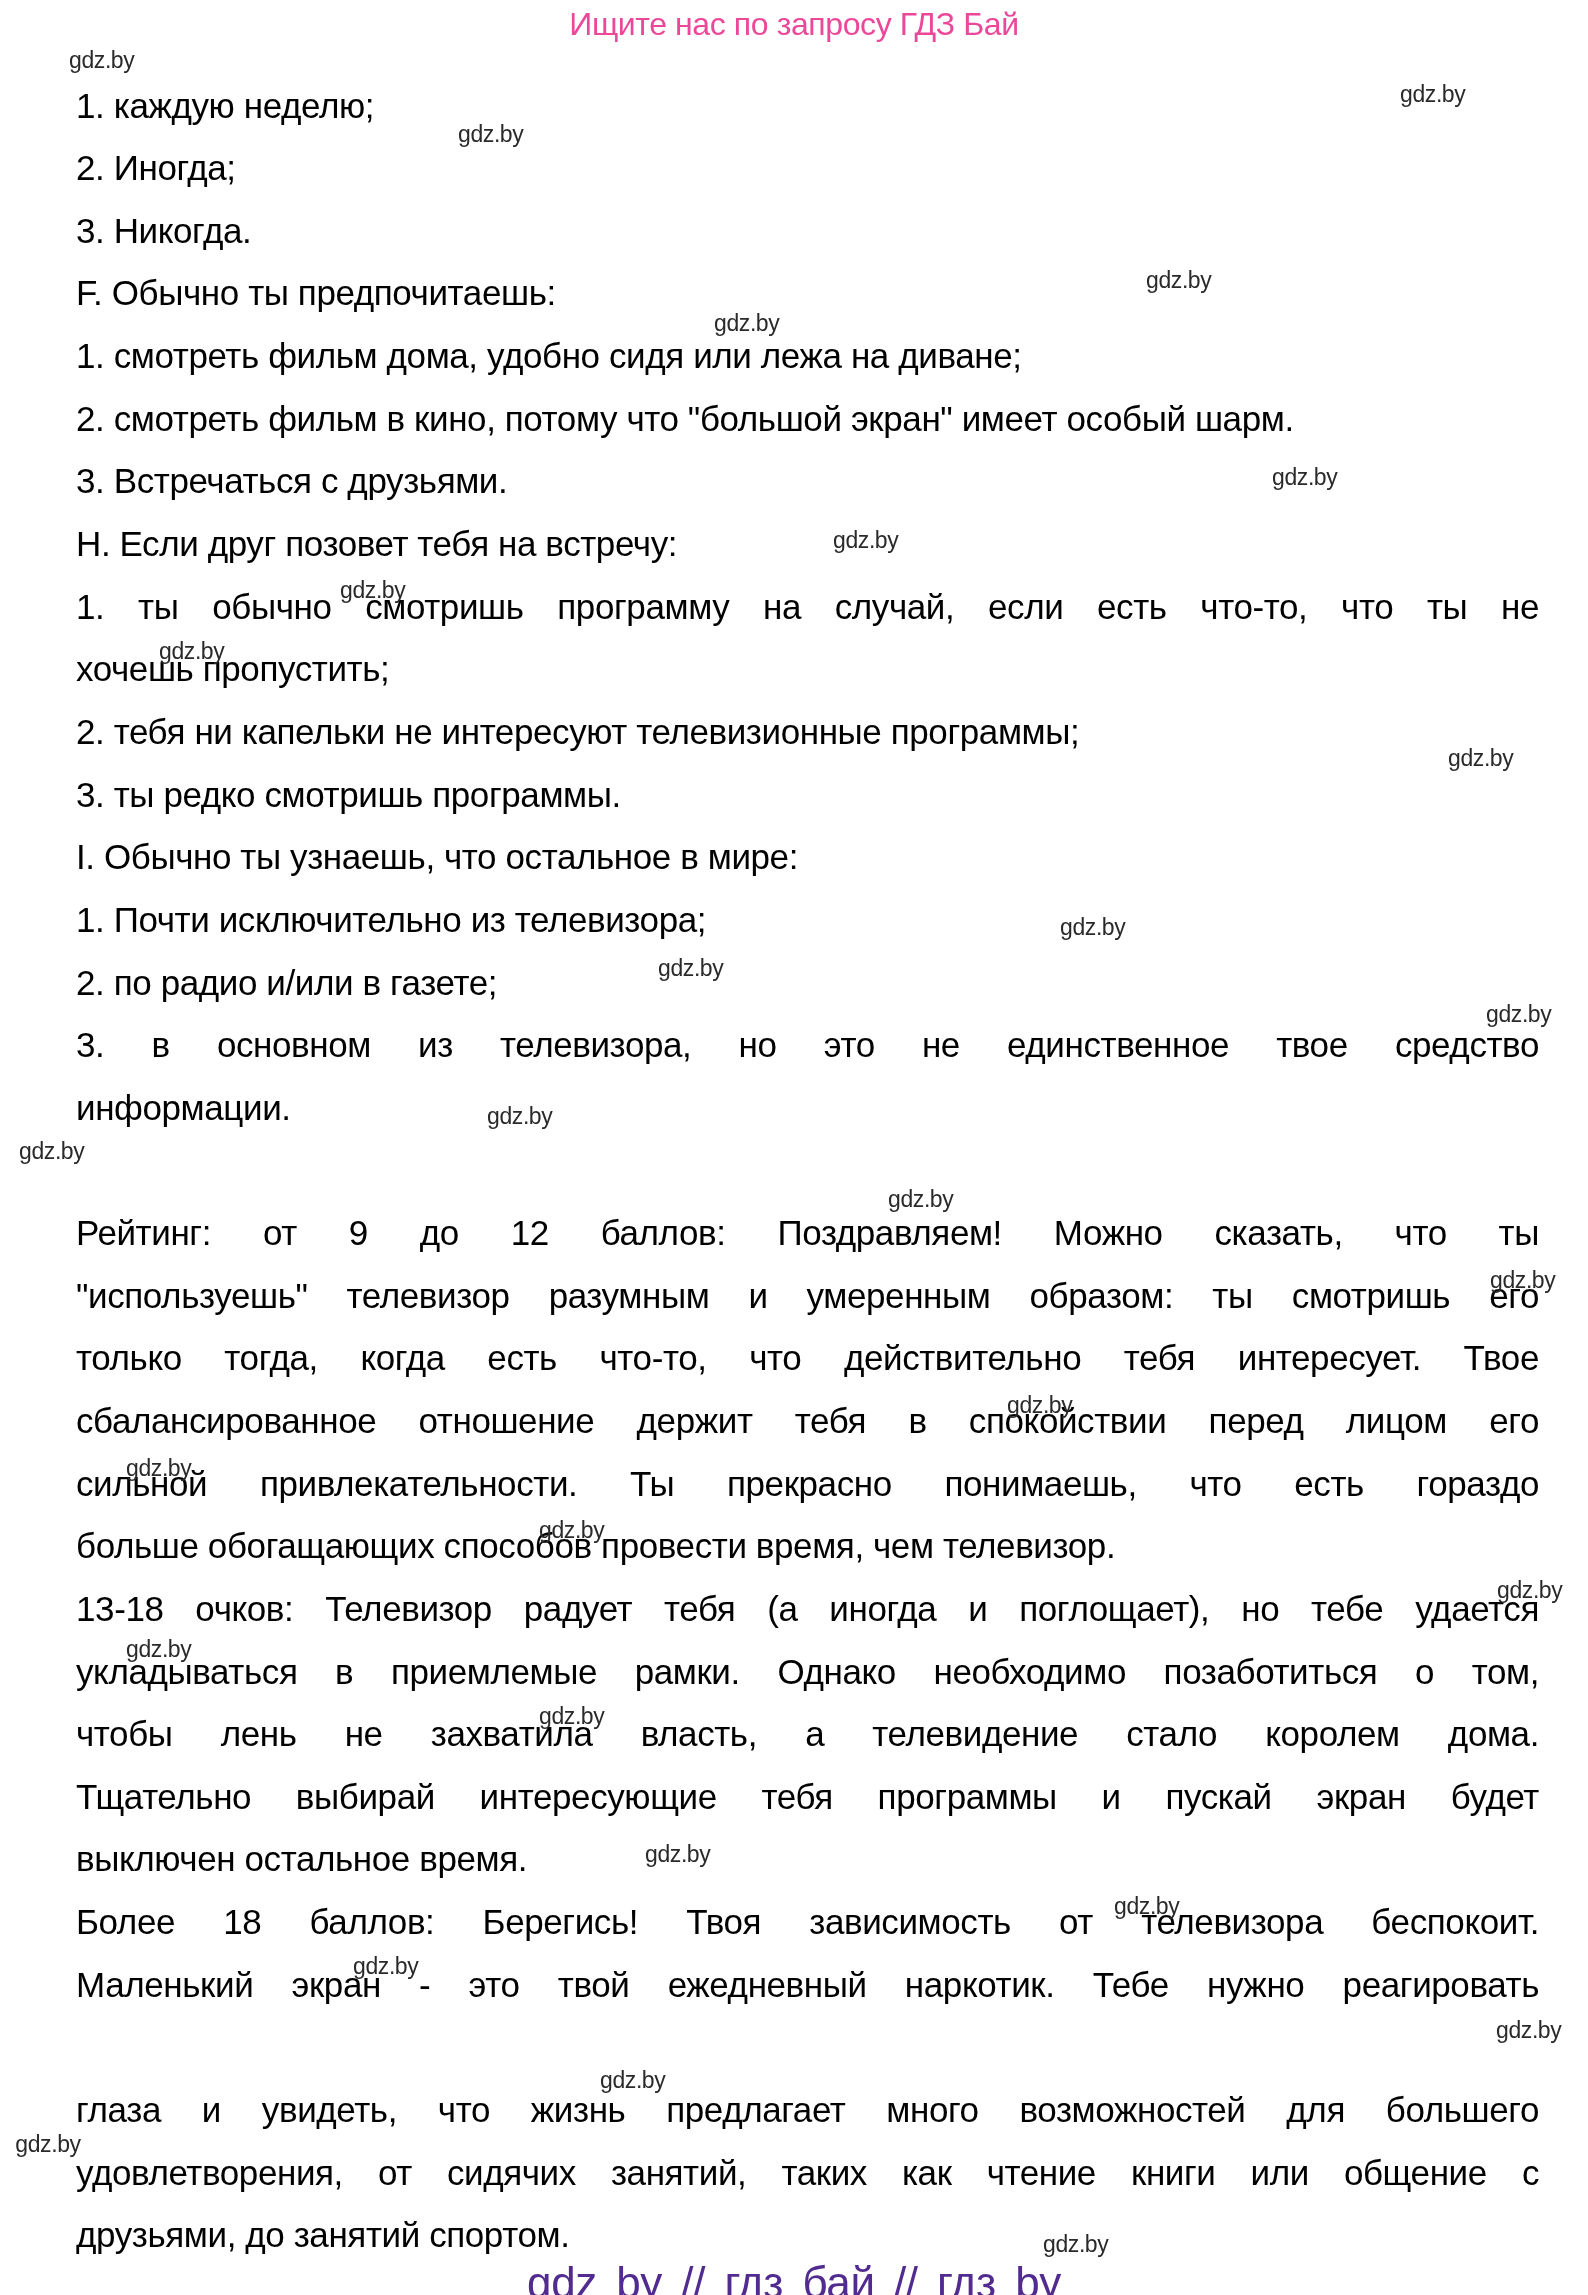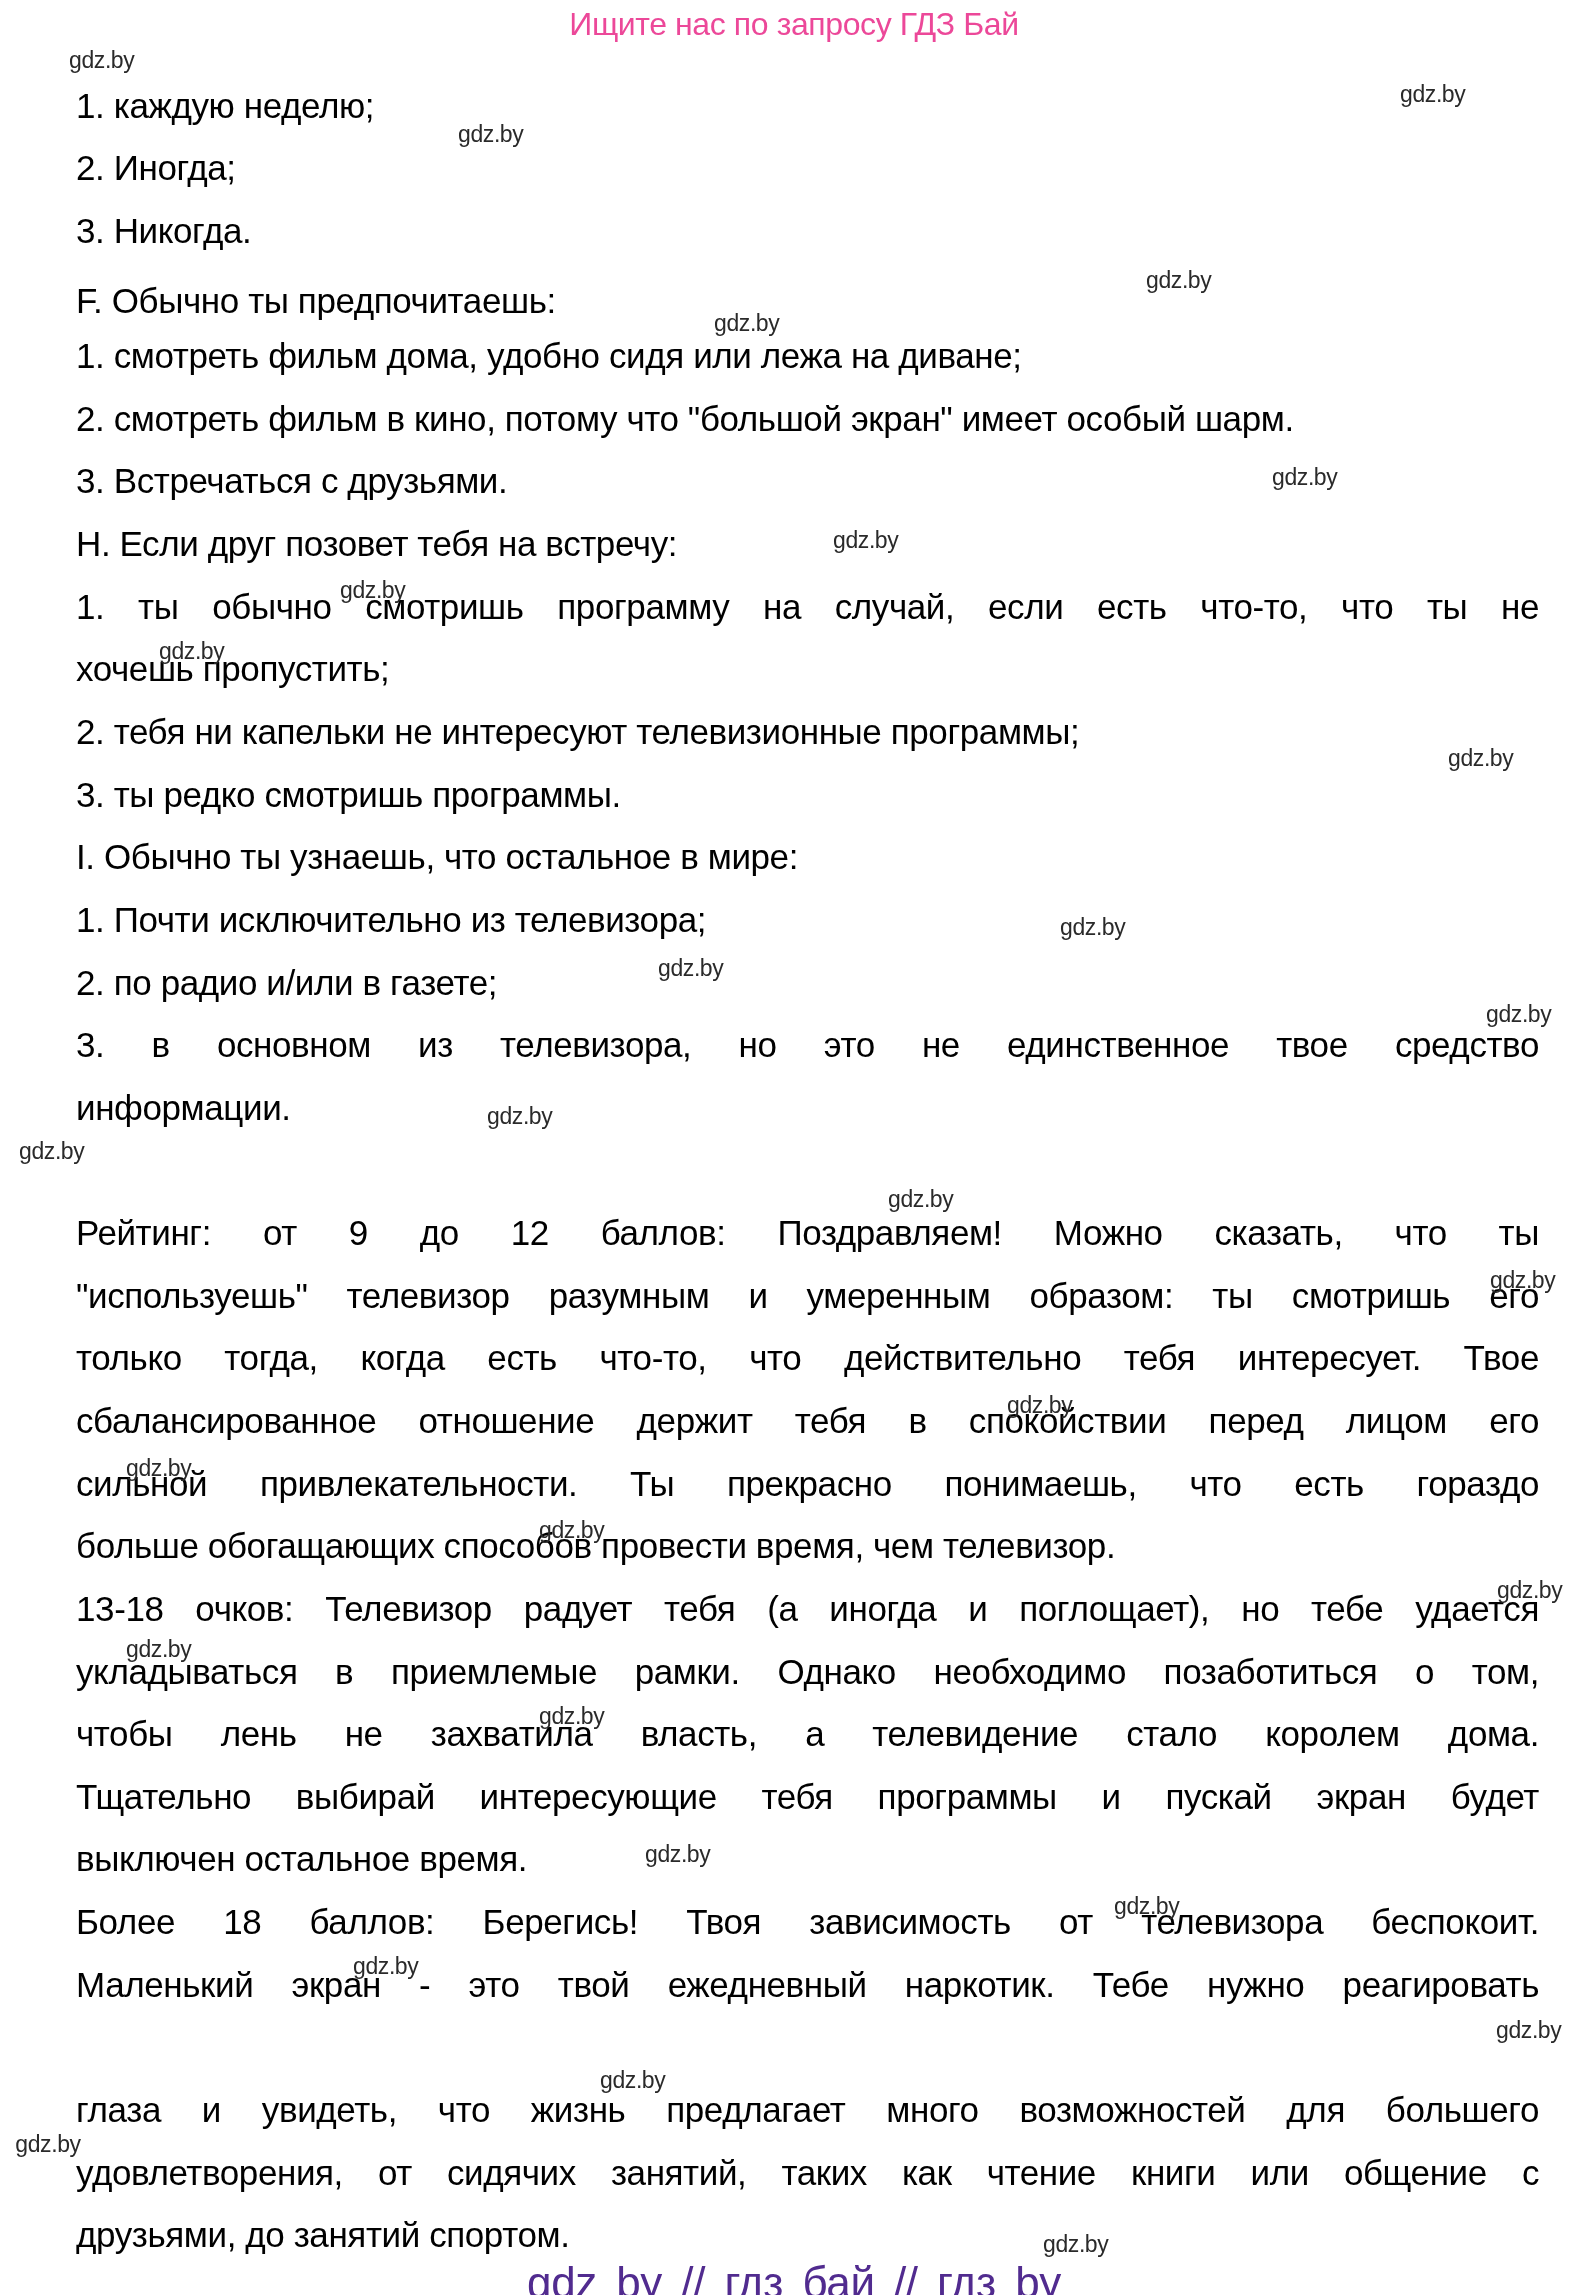--- a/index.html
+++ b/index.html
@@ -69,21 +69,21 @@
 </head>
 <body>
 
 <div class="page">
   <div class="promo-header" style="color: #ec4899;">Ищите нас по запросу ГДЗ Бай</div>
 
   <div class="doc-body">
       <div class="line" style="top: 86px;">1. каждую неделю;</div>
       <div class="line" style="top: 148px;">2. Иногда;</div>
       <div class="line" style="top: 211px;">3. Никогда.</div>
-      <div class="line" style="top: 281px; text-align: center;">F. Обычно ты предпочитаешь:</div>
+      <div class="line" style="top: 273px; text-align: center;">F. Обычно ты предпочитаешь:</div>
       <div class="line" style="top: 336px;">1. смотреть фильм дома, удобно сидя или лежа на диване;</div>
       <div class="line" style="top: 399px;">2. смотреть фильм в кино, потому что "большой экран" имеет особый шарм.</div>
       <div class="line" style="top: 461px;">3. Встречаться с друзьями.</div>
       <div class="line" style="top: 524px;">Н. Если друг позовет тебя на встречу:</div>
       <div class="line justify" style="top: 587px;">1. ты обычно смотришь программу на случай, если есть что-то, что ты не</div>
       <div class="line" style="top: 649px;">хочешь пропустить;</div>
       <div class="line" style="top: 712px;">2. тебя ни капельки не интересуют телевизионные программы;</div>
       <div class="line" style="top: 775px;">3. ты редко смотришь программы.</div>
       <div class="line" style="top: 837px;">I. Обычно ты узнаешь, что остальное в мире:</div>
       <div class="line" style="top: 900px;">1. Почти исключительно из телевизора;</div>

